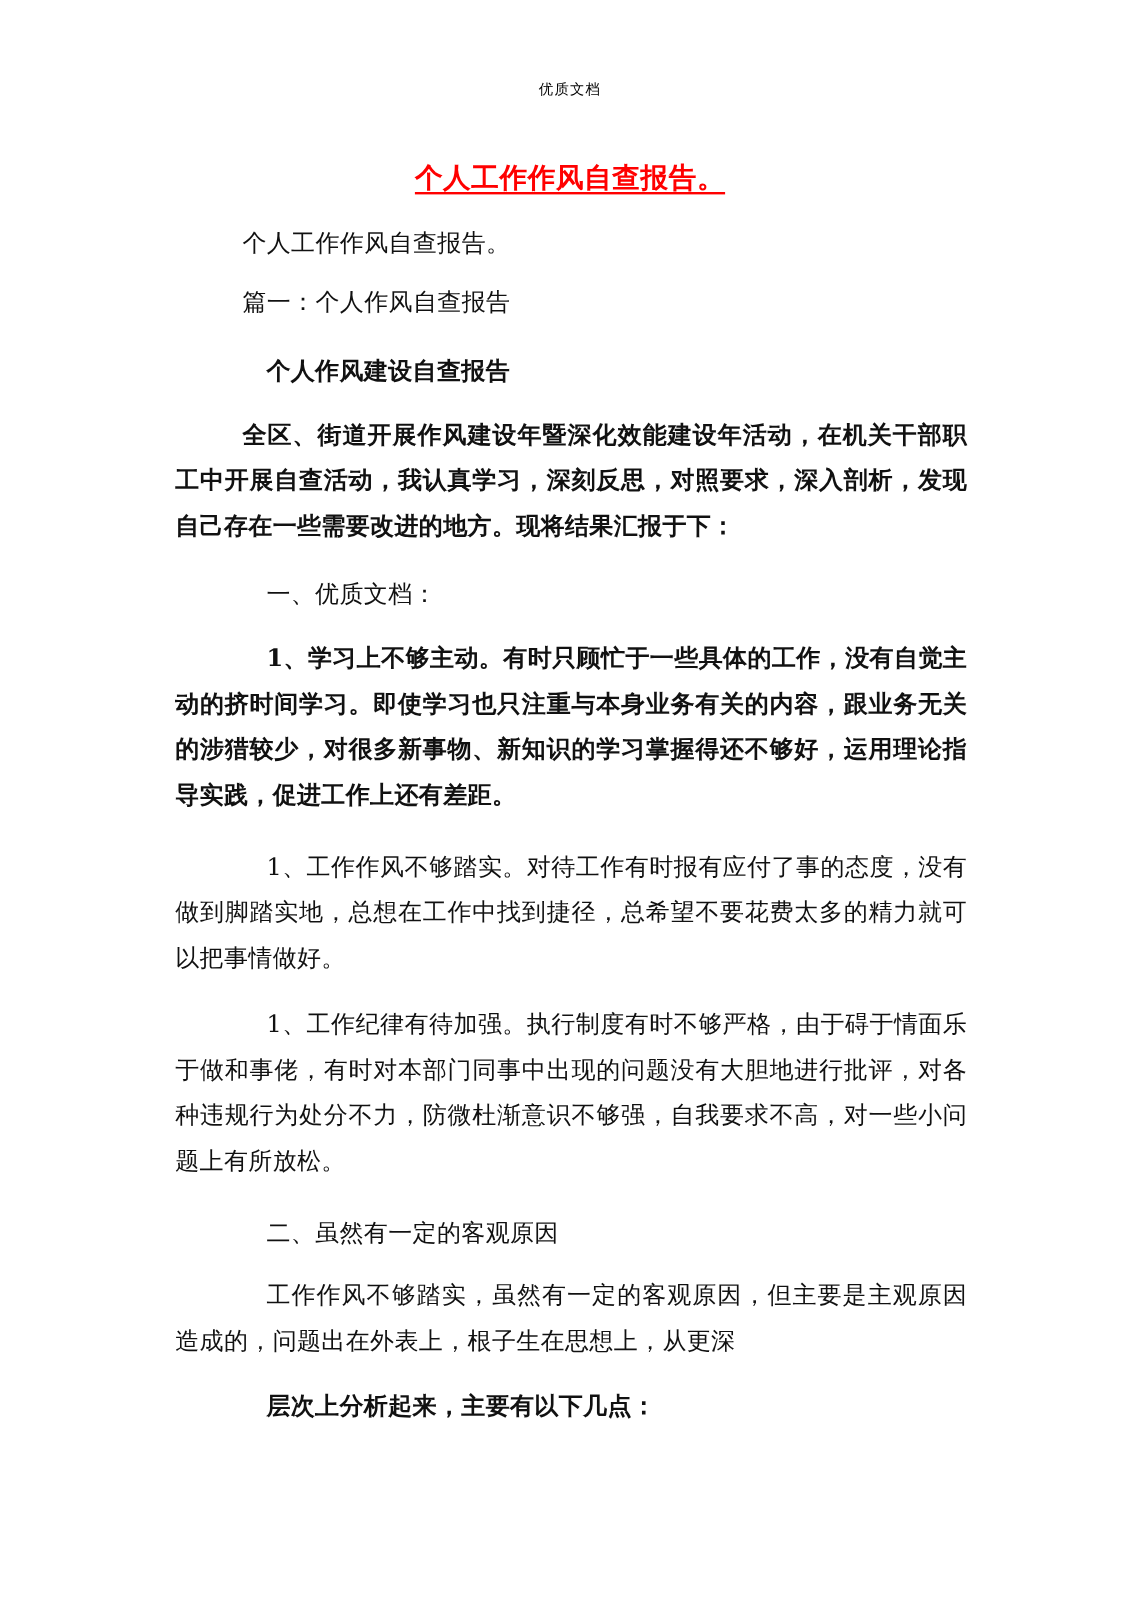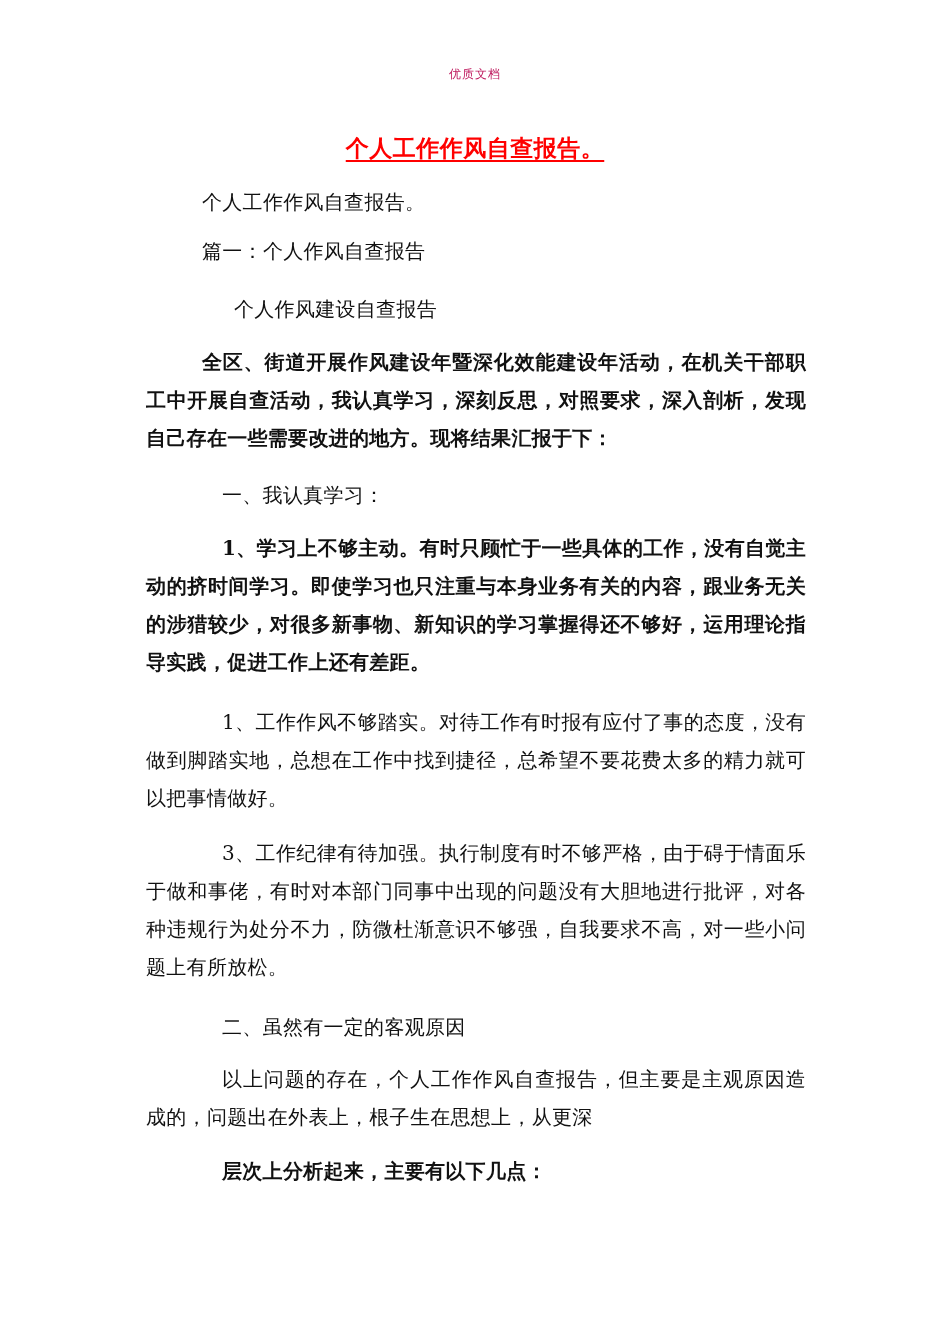--- a/index.html
+++ b/index.html
@@ -1,40 +1,40 @@
 <!DOCTYPE html>
 <html><head>
 <meta charset="utf-8">
 <style>
   html, body { margin: 0; padding: 0; background: #ffffff; }
   body { width: 950px; height: 1344px; position: relative; overflow: hidden;
          font-family: "DejaVu Serif", "Liberation Serif", serif; color: #111; }
   .header { position: absolute; top: 66px; left: 0; width: 950px; text-align: center;
-            font-size: 12px; color: #be185d; letter-spacing: 1px; }
+            font-size: 12px; color: #000000; letter-spacing: 1px; }
   .title { position: absolute; top: 133px; left: 0; width: 950px; text-align: center; }
   .title span { font-family: "DejaVu Sans", "Liberation Sans", sans-serif; font-weight: bold;
                 font-size: 23px; color: #ff0000; text-decoration: underline;
                 text-decoration-color: #ff0000; text-underline-offset: 4px; letter-spacing: 0.5px; }
   .p { position: absolute; left: 146px; width: 660px; font-size: 20px; line-height: 38px;
        text-align: justify; letter-spacing: 0.3px; margin: 0; }
   .p.indent { text-indent: 76px; }
   .p.ind2 { text-indent: 56px; font-weight: bold; }
 </style>
 </head>
 <body>
 
 <div class="header">优质文档</div>
 
 <div class="title">
   <span>个人工作作风自查报告。</span>
 </div>
 
 <p class="p" style="top:183px; left:202px; width:600px;">个人工作作风自查报告。</p>
 <p class="p" style="top:232px; left:202px; width:600px;">篇一：个人作风自查报告</p>
-<p class="p" style="top:290px; left:234px; width:580px;">个人作风建设自查报告</p>
+<p class="p" style="top:290px; left:222px; width:580px;font-weight:bold;">个人作风建设自查报告</p>
 <p class="p ind2" style="top:343px;">全区、街道开展作风建设年暨深化效能建设年活动，在机关干部职工中开展自查活动，我认真学习，深刻反思，对照要求，深入剖析，发现自己存在一些需要改进的地方。现将结果汇报于下：</p>
-<p class="p" style="top:476px; left:222px; width:580px;">一、我认真学习：</p>
+<p class="p" style="top:476px; left:222px; width:580px;">一、优质文档：</p>
 <p class="p indent" style="top:529px;font-weight:bold;">1、学习上不够主动。有时只顾忙于一些具体的工作，没有自觉主动的挤时间学习。即使学习也只注重与本身业务有关的内容，跟业务无关的涉猎较少，对很多新事物、新知识的学习掌握得还不够好，运用理论指导实践，促进工作上还有差距。</p>
 <p class="p indent" style="top:703px;">1、工作作风不够踏实。对待工作有时报有应付了事的态度，没有做到脚踏实地，总想在工作中找到捷径，总希望不要花费太多的精力就可以把事情做好。</p>
-<p class="p indent" style="top:834px;">3、工作纪律有待加强。执行制度有时不够严格，由于碍于情面乐于做和事佬，有时对本部门同事中出现的问题没有大胆地进行批评，对各种违规行为处分不力，防微杜渐意识不够强，自我要求不高，对一些小问题上有所放松。</p>
+<p class="p indent" style="top:834px;">1、工作纪律有待加强。执行制度有时不够严格，由于碍于情面乐于做和事佬，有时对本部门同事中出现的问题没有大胆地进行批评，对各种违规行为处分不力，防微杜渐意识不够强，自我要求不高，对一些小问题上有所放松。</p>
 <p class="p" style="top:1008px; left:222px; width:580px;">二、虽然有一定的客观原因</p>
-<p class="p indent" style="top:1060px;">以上问题的存在，个人工作作风自查报告，但主要是主观原因造成的，问题出在外表上，根子生在思想上，从更深</p>
+<p class="p indent" style="top:1060px;">工作作风不够踏实，虽然有一定的客观原因，但主要是主观原因造成的，问题出在外表上，根子生在思想上，从更深</p>
 <p class="p" style="top:1152px; left:222px; width:580px;font-weight:bold;">层次上分析起来，主要有以下几点：</p>
 
 </body></html>

